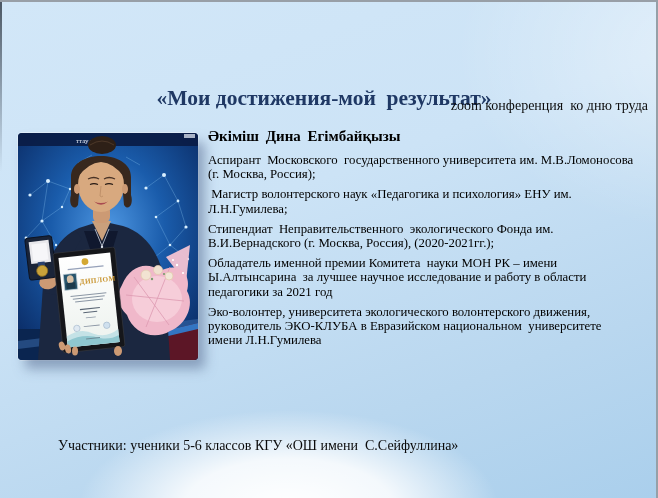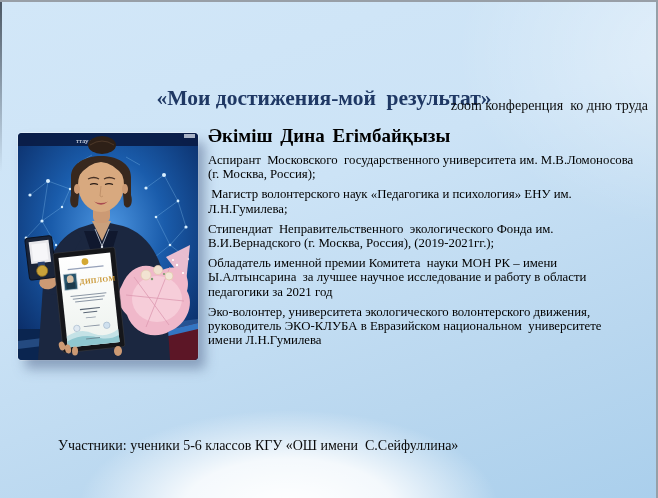--- a/index.html
+++ b/index.html
@@ -34,21 +34,21 @@
   .photo{
     position:absolute;left:18px;top:131px;width:180px;height:227px;
     border-radius:4px;overflow:hidden;
     box-shadow:7px 9px 12px rgba(90,110,145,0.55), 0 0 0 1px rgba(255,255,255,0.4);
   }
   .photo svg{display:block;}
   .bio{
     position:absolute;left:208px;top:123px;width:428px;color:#000;
   }
   .bio h2{
-    margin:0 0 6px 0;font-size:19px;line-height:22px;font-weight:bold;
+    margin:0 0 6px 0;font-size:15px;line-height:22px;font-weight:bold;
     word-spacing:3px;white-space:pre-wrap;
   }
   .bio p{
     margin:1px 0 6px 0;font-size:12.8px;line-height:14.2px;
     white-space:pre-wrap;
   }
   .participants{
     position:absolute;left:58px;top:436px;right:10px;
     font-size:14px;color:#0a0a0a;white-space:pre-wrap;
   }
@@ -208,19 +208,19 @@
         <ellipse cx="57" cy="218" rx="3" ry="4.5"></ellipse>
         <ellipse cx="100" cy="218" rx="4" ry="5"></ellipse>
       </g>
     </svg>
   </div>
 
   <div class="bio">
     <h2>Әкіміш Дина Егімбайқызы</h2>
     <p>Аспирант  Московского  государственного университета им. М.В.Ломоносова (г. Москва, Россия);</p>
     <p> Магистр волонтерского наук «Педагогика и психология» ЕНУ им. Л.Н.Гумилева;</p>
-    <p>Стипендиат  Неправительственного  экологического Фонда им. В.И.Вернадского (г. Москва, Россия), (2019-2021гг.);</p>
+    <p>Стипендиат  Неправительственного  экологического Фонда им. В.И.Вернадского (г. Москва, Россия), (2020-2021гг.);</p>
     <p>Обладатель именной премии Комитета  науки МОН РК – имени Ы.Алтынсарина  за лучшее научное исследование и работу в области педагогики за 2021 год</p>
     <p>Эко-волонтер, университета экологического волонтерского движения, руководитель ЭКО-КЛУБА в Евразийском национальном  университете имени Л.Н.Гумилева</p>
   </div>
 
   <div class="participants">Участники: ученики 5-6 классов КГУ «ОШ имени  С.Сейфуллина»</div>
 </div>
 
 </body></html>

